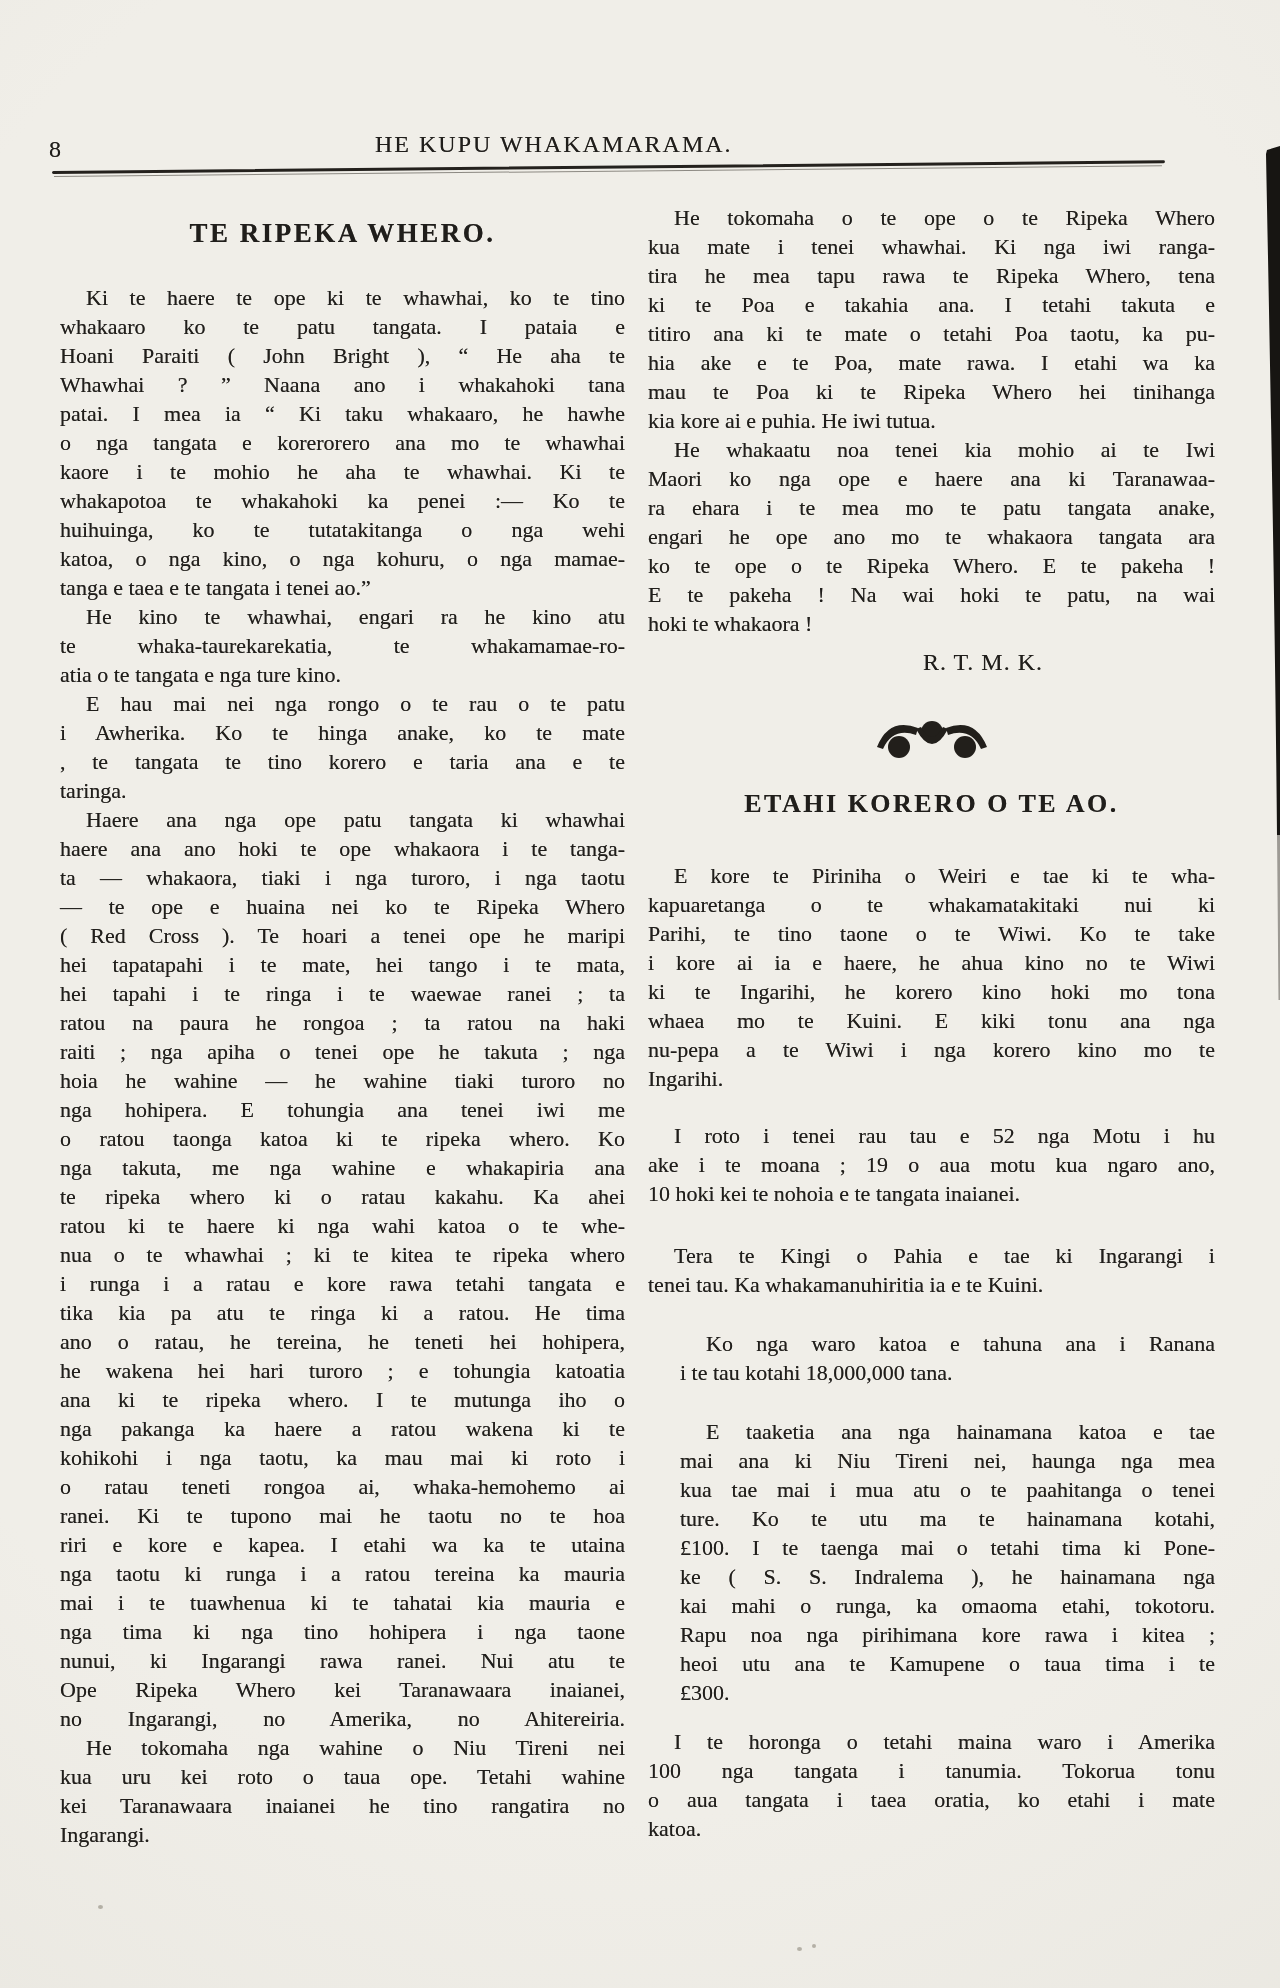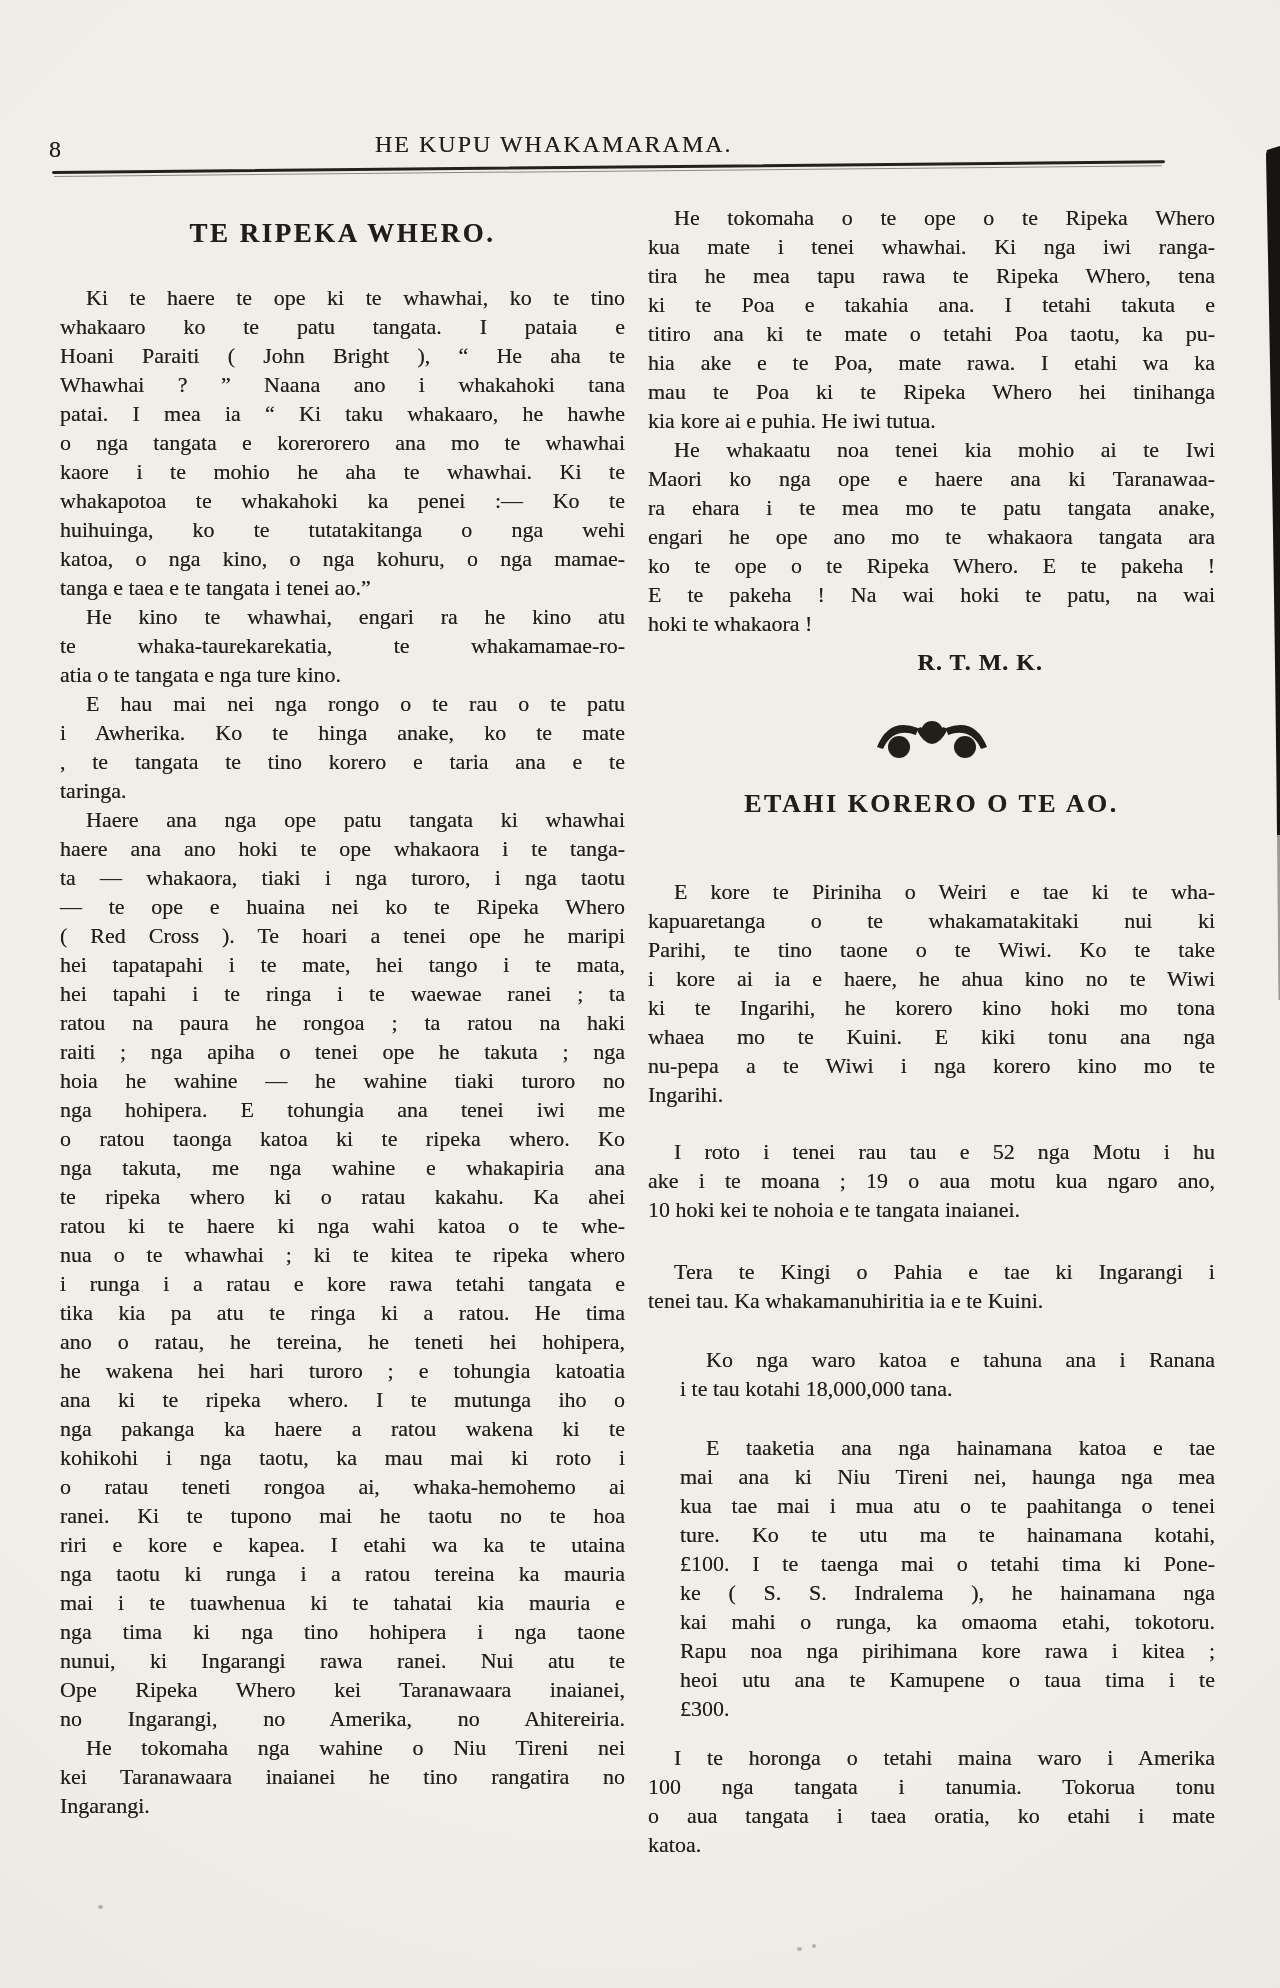--- a/index.html
+++ b/index.html
@@ -13,30 +13,30 @@
     text-shadow:0 0 .5px rgba(25,22,18,.6);
   }
   .folio{position:absolute;left:49px;top:136px;font-size:24px;}
   .masthead{position:absolute;left:375px;top:131px;font-size:24px;letter-spacing:2px;white-space:nowrap;}
   .rule-a{position:absolute;left:52px;top:171px;width:1113px;height:3px;background:#24211d;transform:rotate(-0.55deg);transform-origin:left center;border-radius:2px;}
   .rule-b{position:absolute;left:54px;top:176px;width:1108px;height:1px;background:#3a362f;opacity:.55;transform:rotate(-0.55deg);transform-origin:left center;}
   .col{position:absolute;font-size:22px;line-height:29px;}
   .col-left{left:60px;top:200px;width:565px;}
   .col-right{left:648px;top:203px;width:567px;}
   .article-title{margin:16px 0 33px 0;font-size:27px;line-height:34px;font-weight:bold;text-align:center;letter-spacing:2.5px;}
-  .section-title{margin:28px 0 58px 0;font-size:26px;line-height:30px;font-weight:bold;text-align:center;letter-spacing:2.5px;}
+  .section-title{margin:28px 0 42px 0;font-size:26px;line-height:30px;font-weight:bold;text-align:center;letter-spacing:2.5px;}
   .par{padding:0;margin:0;}
   .par .line{text-align:justify;text-align-last:justify;min-height:29px;}
   .par .line.last{text-align-last:left;}
   .par .line:first-child{text-indent:26px;}
   .gap-xl{margin-top:28px;}
   .gap-lg{margin-top:33px;}
   .gap-md{margin-top:30px;margin-left:32px;}
   .gap-sm{margin-top:20px;}
-  .signature{margin-top:10px;padding-right:172px;text-align:right;font-size:24px;line-height:29px;letter-spacing:1px;font-weight:bold;}
+  .signature{margin-top:10px;padding-right:172px;text-align:right;font-size:24px;line-height:29px;letter-spacing:1px;}
   .ornament{display:block;margin:38px auto 0 auto;width:118px;height:46px;}
   .edge-artifact{position:absolute;right:0;top:140px;}
   .speck{position:absolute;width:5px;height:4px;border-radius:50%;background:#8d887c;opacity:.6;}
 </style>
 </head>
 <body>
 
 <div class="page">
 
   <div class="folio">8</div>
@@ -99,20 +99,21 @@
         <div class="line">riri e kore e kapea. I etahi wa ka te utaina</div>
         <div class="line">nga taotu ki runga i a ratou tereina ka mauria</div>
         <div class="line">mai i te tuawhenua ki te tahatai kia mauria e</div>
         <div class="line">nga tima ki nga tino hohipera i nga taone</div>
         <div class="line">nunui, ki Ingarangi rawa ranei. Nui atu te</div>
         <div class="line">Ope Ripeka Whero kei Taranawaara inaianei,</div>
         <div class="line">no Ingarangi, no Amerika, no Ahitereiria.</div>
       </div>
     <div class="par">
         <div class="line">He tokomaha nga wahine o Niu Tireni nei</div>
+        <div class="line">kua uru kei roto o taua ope. Tetahi wahine</div>
         <div class="line">kei Taranawaara inaianei he tino rangatira no</div>
         <div class="line last">Ingarangi.</div>
       </div>
   </div>
 
   <div class="col col-right">
     <div class="par">
         <div class="line">He tokomaha o te ope o te Ripeka Whero</div>
         <div class="line">kua mate i tenei whawhai. Ki nga iwi ranga-</div>
         <div class="line">tira he mea tapu rawa te Ripeka Whero, tena</div>

